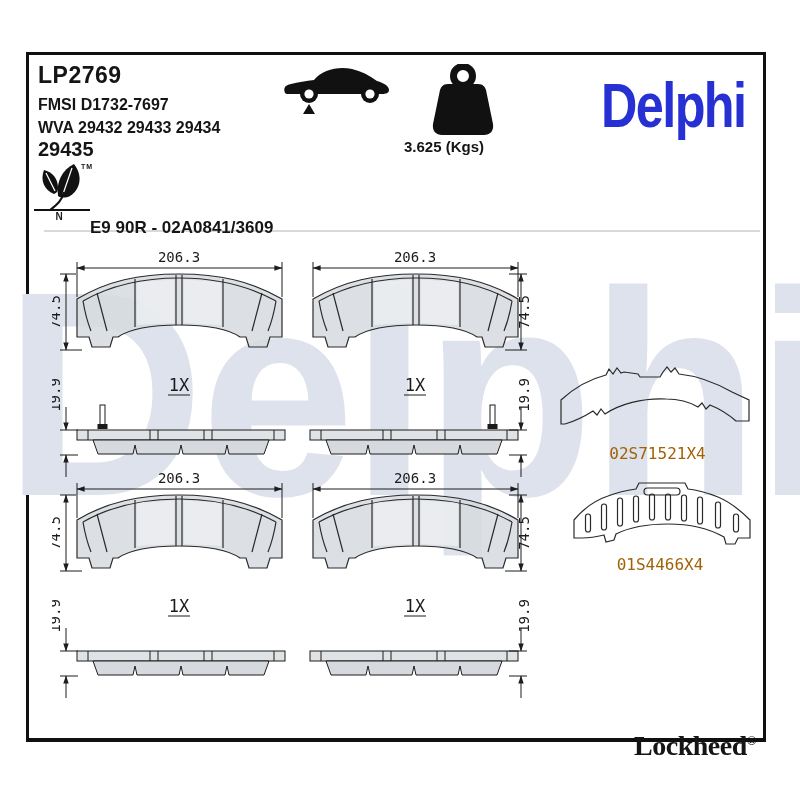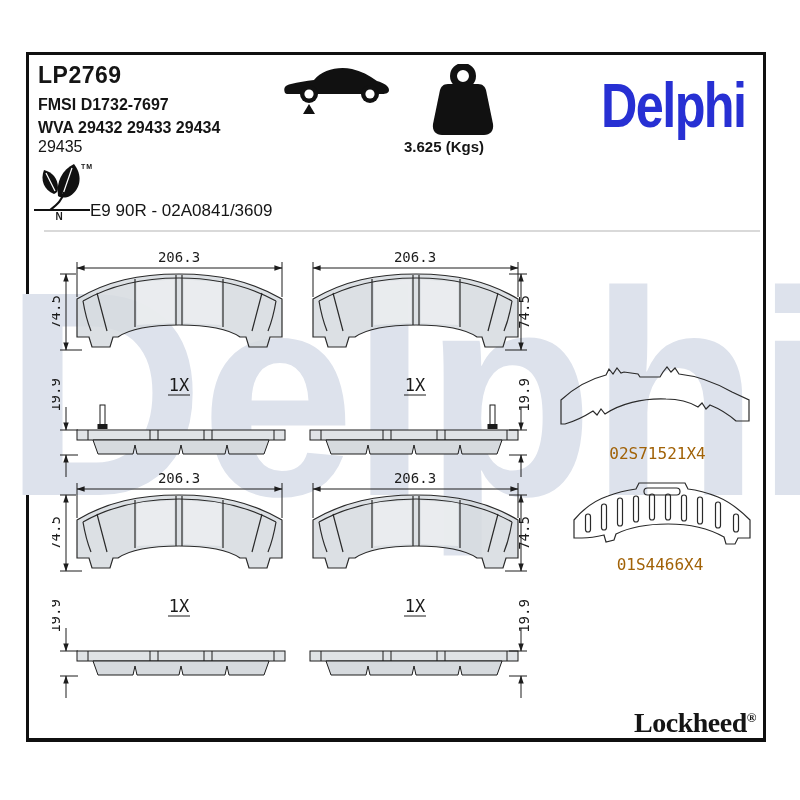--- a/index.html
+++ b/index.html
@@ -10,36 +10,36 @@
   #frame{left:26px;top:52px;width:734px;height:683px;border:3px solid #101010;border-bottom-width:4px;background:transparent;}
   
   #watermark{left:4px;top:248px;font-size:292px;line-height:1;font-weight:bold;
      color:#dde2ec;letter-spacing:-4px;transform:scaleX(.95);transform-origin:left top;
      white-space:nowrap;z-index:1;user-select:none;}
   
   .hd{z-index:3;}
   #partno{left:38px;top:62px;font-size:23px;font-weight:bold;letter-spacing:.5px;}
   #fmsi{left:38px;top:96px;font-size:16px;font-weight:bold;}
   #wva1{left:38px;top:119px;font-size:16px;font-weight:bold;text-align:right;}
-  #wva2{left:38px;top:138px;font-size:16px;font-weight:normal;}
+  #wva2{left:38px;top:138px;font-size:20px;font-weight:bold;}
   #weight-text{left:404px;top:138px;width:120px;font-size:15px;font-weight:bold;}
   #brand-logo{left:601px;top:74px;font-size:63px;line-height:1;font-weight:bold;letter-spacing:-2px;
      color:#2730D3;transform:scaleX(.8);transform-origin:left top;}
   #eco-tm{left:81px;top:163px;font-size:7px;font-weight:bold;letter-spacing:1px;}
-  #approval{left:90px;top:201px;font-size:17px;font-weight:normal;}
+  #approval{left:90px;top:218px;font-size:17px;font-weight:bold;}
   #divider{left:44px;top:230px;width:716px;height:2px;background:#d9d9d9;z-index:2;}
   
   .quad{z-index:2;}
   svg text{font-family:"DejaVu Sans Mono",monospace;fill:#1b1b1b;}
   .dim{font-size:14px;}
   .qty{font-size:17px;}
   .dln{stroke:#1d1d1d;stroke-width:1;fill:none;}
   .oln{stroke:#2a2a2a;stroke-width:1.2;fill:none;}
   .shim-label{z-index:2;font-family:"DejaVu Sans Mono",monospace;font-size:16px;color:#a16207;text-align:center;}
-  #footer-logo{right:44px;top:707px;font-family:"Liberation Serif",serif;font-size:28px;font-weight:bold;
+  #footer-logo{right:44px;top:730px;font-family:"Liberation Serif",serif;font-size:28px;font-weight:bold;
      letter-spacing:-.5px;z-index:3;}
   #footer-logo sup{font-size:13px;}
 </style>
 </head>
 <body>
 
 <svg width="0" height="0" style="position:absolute" aria-hidden="true">
   <defs>
     <marker id="ah" viewBox="0 0 10 10" refX="9.5" refY="5" markerWidth="10" markerHeight="8" orient="auto-start-reverse">
       <path d="M10,5 L0,1.6 L0,8.4 Z" fill="#1d1d1d"></path>

